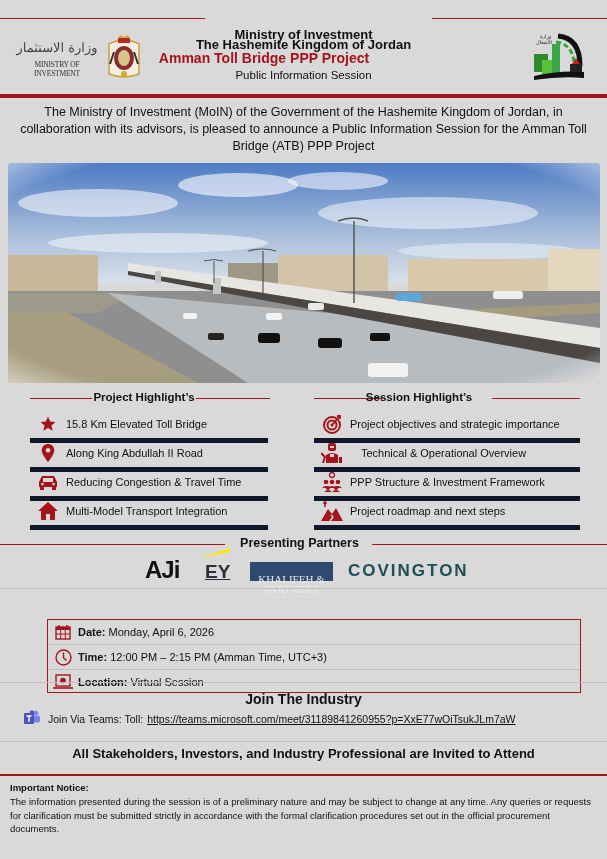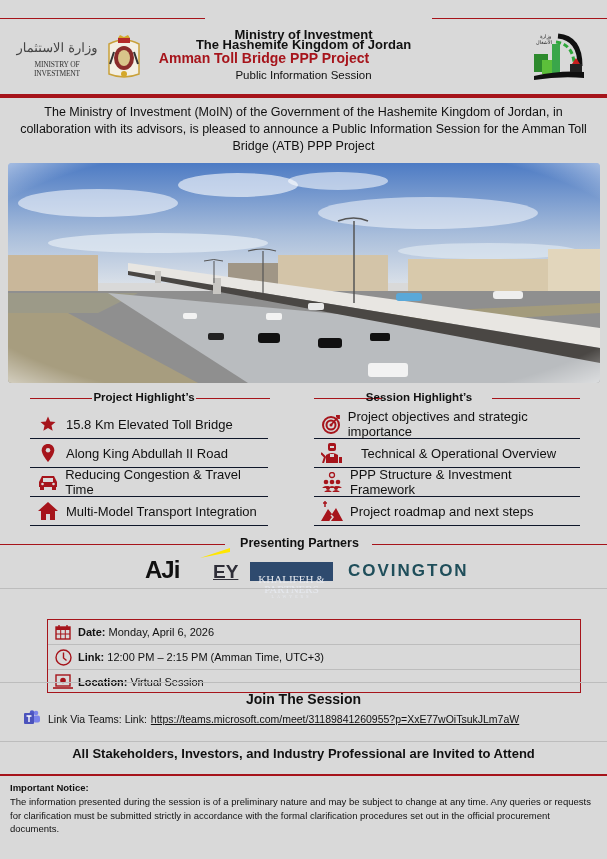--- a/index.html
+++ b/index.html
@@ -7,21 +7,21 @@
   .abs { position:absolute; }
   .hdr-line { position:absolute; height:1px; background:#a6141b; }
   .title1 { top:9px; left:0; width:607px; text-align:center; font-weight:bold; font-size:13px;margin-top:28px; }
   .title2 { top:27px; left:0; width:607px; text-align:center; font-weight:bold; font-size:13px; }
   .title3 { top:50px; left:0; width:528px; text-align:center; font-weight:bold; font-size:14px; color:#a6141b; }
   .title4 { top:69px; left:0; width:607px; text-align:center; font-size:11.5px; }
   .thick-bar { top:94px; left:0; width:607px; height:4px; background:#a6141b; }
   .intro { top:104px; left:20px; width:567px; text-align:center; font-size:12.5px; line-height:17px; }
   .photo { top:163px; left:8px; width:592px; height:220px; border-radius:4px; overflow:hidden; box-shadow:0 0 8px 4px #e6e6e6 inset; }
   .sec-title { position:absolute; font-weight:bold; font-size:11.5px; text-align:center; }
-  .hl-row { position:absolute; height:28px; border-bottom:1px solid #0f172a; display:flex; align-items:center; font-size:13px; }
+  .hl-row { position:absolute; height:28px; border-bottom:5px solid #0f172a; display:flex; align-items:center; font-size:11px; }
   .hl-row .ic { width:36px; display:flex; justify-content:center; align-items:center; }
   .partners-line { position:absolute; height:1px; background:#a6141b; }
   .logo { position:absolute; }
   .info-box { position:absolute; left:47px; top:596px; width:532px; height:72px; border:1px solid #a6141b; border-top:1px solid #a6141b;margin-top:23px; }
   .info-row { height:24px; display:flex; align-items:center; font-size:11px; border-bottom:1px solid #bdbdbd; }
   .info-row:last-child { border-bottom:none; }
   .info-row .ic { width:30px; display:flex; justify-content:center; }
   .grey-line { position:absolute; height:1px; background:#bdbdbd; }
   a { color:#111; }
 </style>
@@ -226,21 +226,21 @@
 
 <div class="partners-line" style="left:0;top:544px;width:225px;"></div>
 <div class="partners-line" style="left:372px;top:544px;width:235px;"></div>
 <div class="sec-title" style="left:232px;top:536px;width:135px;font-size:12.5px;">Presenting Partners</div>
 
 <div class="logo" style="left:145px;top:556px;font-family:'Liberation Sans',sans-serif;font-weight:bold;font-size:24px;color:#111;letter-spacing:-1px;">AJi</div>
 <div class="logo" style="left:198px;top:544px;">
   <svg width="34" height="12" viewBox="0 0 34 12">
       <path d="M2 12 L32 2 L32 6 Z" fill="#ffe600"></path>
     </svg>
-  <div style="font-weight:bold;font-size:19px;color:#2e2e38;margin-top:-1px;margin-left:15px;text-decoration:underline;">EY</div>
+  <div style="font-weight:bold;font-size:19px;color:#2e2e38;margin-top:-1px;margin-left:7px;text-decoration:underline;">EY</div>
 </div>
 <div class="logo" style="left:250px;top:562px;width:83px;height:19px;background:#2e4a6e;color:#e6e9ef;text-align:center;font-family:'Liberation Serif',serif;">
   <div style="font-size:11px;line-height:10px;padding-top:12px;">KHALIFEH &amp; PARTNERS</div>
   <div style="font-size:4px;letter-spacing:3px;line-height:6px;">LAWYERS</div>
 </div>
 <div class="logo" style="left:348px;top:561px;font-weight:bold;font-size:17px;letter-spacing:2px;color:#1f4e5a;">COVINGTON</div>
 
 <div class="grey-line" style="left:0;top:588px;width:607px;"></div>
 
 <div class="info-box">
@@ -256,50 +256,50 @@
     <span style="font-weight:bold;margin-right:3px;">Date:</span>
     <span>Monday, April 6, 2026</span>
   </div>
   <div class="info-row">
     <span class="ic">
       <svg width="17" height="17" viewBox="0 0 17 17">
           <circle cx="8.5" cy="8.5" r="7.5" fill="none" stroke="#a6141b" stroke-width="1.4"></circle>
           <path d="M8.5 3.5 L8.5 9 L11.5 11.5" stroke="#a6141b" stroke-width="1.4" fill="none"></path>
         </svg>
     </span>
-    <span style="font-weight:bold;margin-right:3px;">Link:</span>
+    <span style="font-weight:bold;margin-right:3px;">Time:</span>
     <span>12:00 PM – 2:15 PM (Amman Time, UTC+3)</span>
   </div>
   <div class="info-row">
     <span class="ic">
       <svg width="20" height="16" viewBox="0 0 20 16">
           <rect x="3" y="1" width="14" height="11" fill="none" stroke="#a6141b" stroke-width="1.4"></rect>
           <circle cx="10" cy="6.5" r="2.8" fill="#a6141b"></circle>
           <path d="M0 14 L20 14" stroke="#a6141b" stroke-width="1.6"></path>
         </svg>
     </span>
     <span style="font-weight:bold;margin-right:3px;">Location:</span>
     <span>Virtual Session</span>
   </div>
 </div>
 
 <div class="grey-line" style="left:0;top:682px;width:607px;"></div>
 
-<div class="abs" style="left:0;top:691px;width:607px;text-align:center;font-weight:bold;font-size:14px;">Join The Session</div>
+<div class="abs" style="left:0;top:691px;width:607px;text-align:center;font-weight:bold;font-size:14px;">Join The Industry</div>
 <div class="abs" style="left:24px;top:710px;display:flex;align-items:center;font-size:10.5px;">
   <span style="margin-right:8px;">
     <svg width="16" height="15" viewBox="0 0 16 15">
         <circle cx="12" cy="3" r="2.3" fill="#7b83eb"></circle>
         <rect x="9" y="5.5" width="7" height="7" rx="2" fill="#7b83eb"></rect>
         <circle cx="8" cy="2.5" r="2.2" fill="#5059c9"></circle>
         <rect x="0" y="3" width="10" height="11" rx="1" fill="#4b53bc"></rect>
         <path d="M2.5 6 L7.5 6 M5 6 L5 12" stroke="#fff" stroke-width="1.4"></path>
       </svg>
   </span>
-  <span style="margin-right:4px;">Link Via Teams: Link:</span>
+  <span style="margin-right:4px;">Join Via Teams: Toll:</span>
   <a href="#">https://teams.microsoft.com/meet/31189841260955?p=XxE77wOiTsukJLm7aW</a>
 </div>
 
 <div class="grey-line" style="left:0;top:741px;width:607px;"></div>
 
 <div class="abs" style="left:0;top:746px;width:607px;text-align:center;font-weight:bold;font-size:13px;">All Stakeholders, Investors, and Industry Professional are Invited to Attend</div>
 
 <div class="abs" style="left:0;top:774px;width:607px;height:2px;background:#a6141b;"></div>
 
 <div class="abs" style="left:10px;top:782px;font-weight:bold;font-size:9.5px;">Important Notice:</div>

